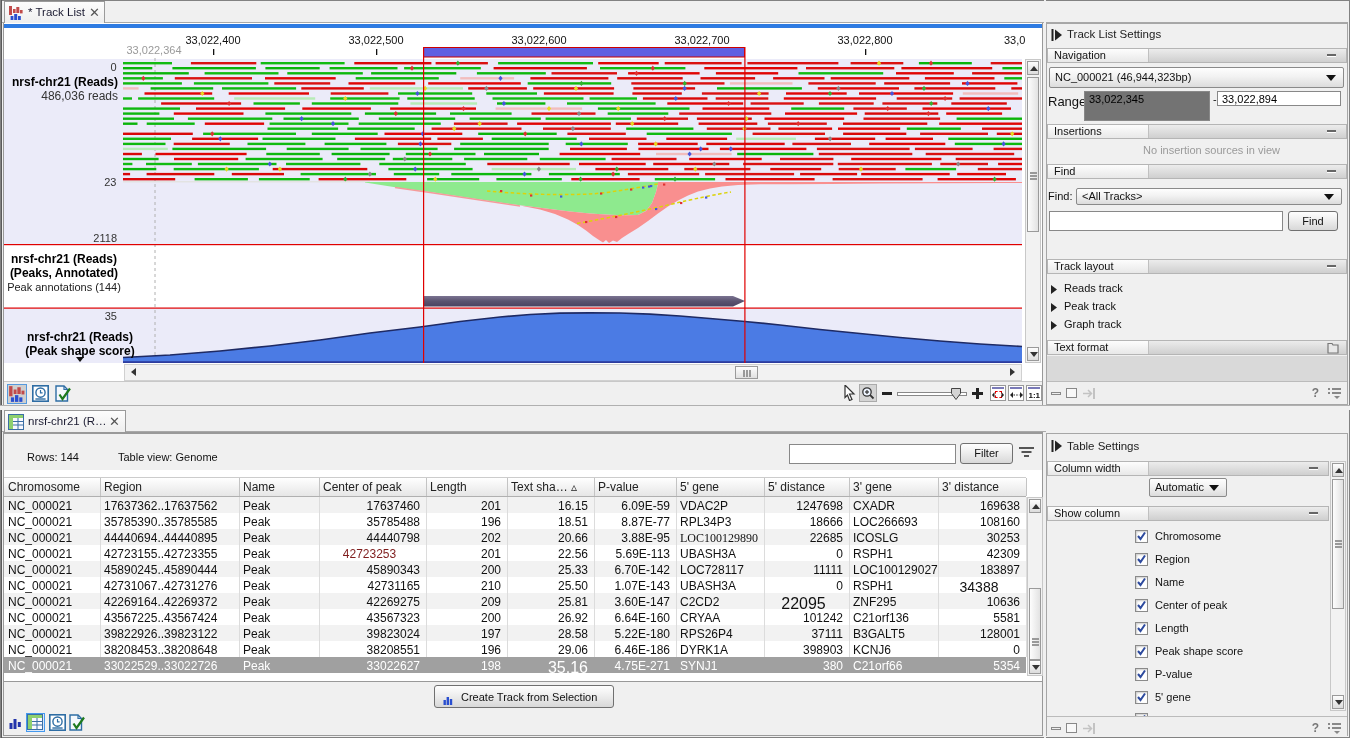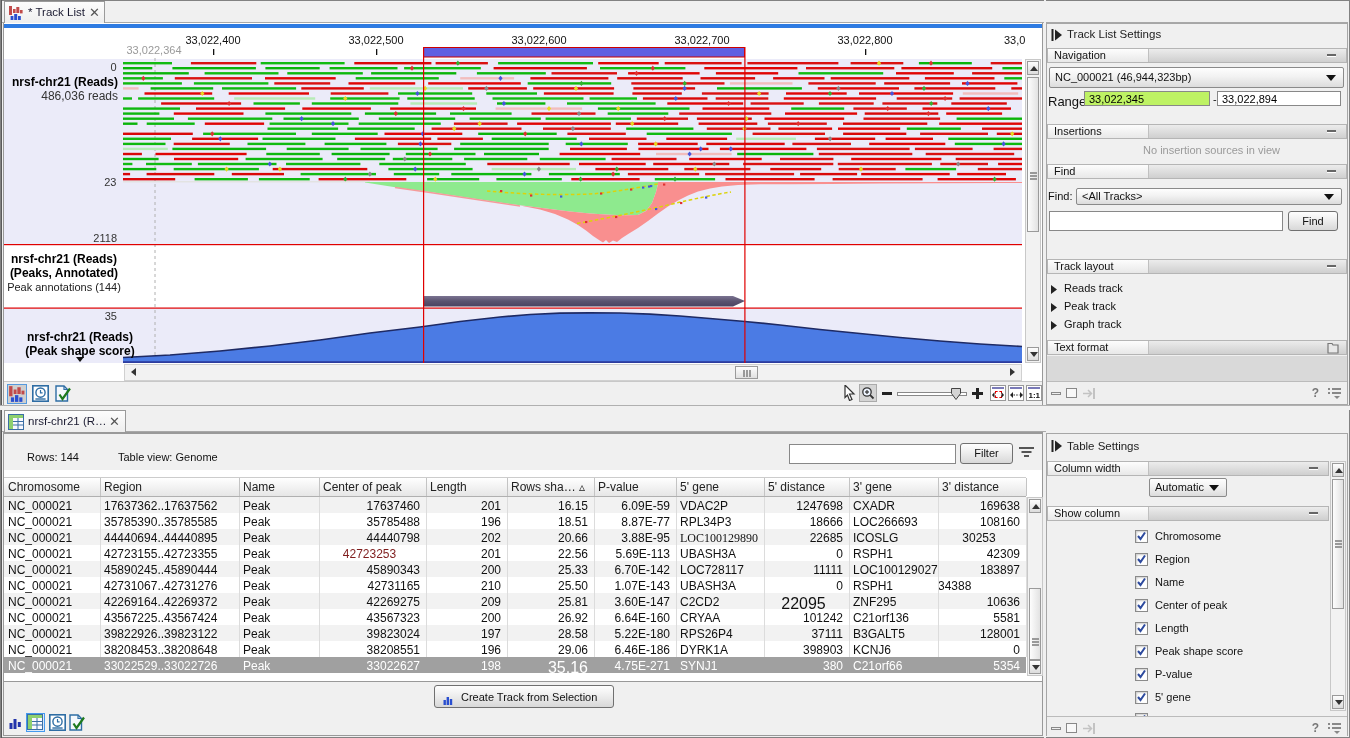--- a/index.html
+++ b/index.html
@@ -548,21 +548,21 @@
     <div style="position:absolute;left:6px;top:0px;font-size:11px;color:#111;line-height:13px;">Navigation</div>
     <div style="position:absolute;right:10px;top:5px;width:9px;height:3px;background:#666;border-bottom:1px solid #fff;"></div>
   </div>
 <div style="position:absolute;left:1049px;top:67px;width:295px;height:21px;box-sizing:border-box;background:linear-gradient(#fefefe,#f2f2f2 45%,#dcdcdc);border:1px solid #8a8a8a;border-radius:2px;">
     <div style="position:absolute;left:5px;top:0;line-height:19px;font-size:11px;color:#111;">NC_000021 (46,944,323bp)</div>
     <svg width="10" height="6" viewBox="0 0 10 6" style="position:absolute;right:7px;top:7px;">
       <path d="M 0,0 L 10,0 L 5,6 Z" fill="#111"></path>
     </svg>
   </div>
 <div class="abs" style="left:1048px;top:94px;font-size:13px;color:#111;">Range:</div>
-<div class="abs" style="left:1084px;top:91px;width:126px;height:15px;background:#bef264;border:1px solid #888;font-size:11px;padding:0px 0 0 4px;line-height:14px;">33,022,345</div>
+<div class="abs" style="left:1084px;top:91px;width:126px;height:30px;background:#737373;border:1px solid #888;font-size:11px;padding:0px 0 0 4px;line-height:14px;">33,022,345</div>
 <div class="abs" style="left:1213px;top:93px;font-size:11px;color:#111;">-</div>
 <div class="abs" style="left:1217px;top:91px;width:124px;height:15px;background:#fff;border:1px solid #888;font-size:11px;padding:0px 0 0 4px;line-height:14px;">33,022,894</div>
 <div style="position:absolute;left:1047px;top:124px;width:300px;height:15px;background:linear-gradient(#ececec,#cfcfcf);border:1px solid #b5b5b5;box-sizing:border-box;">
     <div style="position:absolute;left:0;top:0;width:101px;height:13px;background:linear-gradient(#fdfdfd,#e8e8e8);border-right:1px solid #c0c0c0;"></div>
     <div style="position:absolute;left:6px;top:0px;font-size:11px;color:#111;line-height:13px;">Insertions</div>
     <div style="position:absolute;right:10px;top:5px;width:9px;height:3px;background:#666;border-bottom:1px solid #fff;"></div>
   </div>
 <div class="abs" style="left:1046px;top:144px;width:302px;text-align:center;font-size:11px;color:#9a9a9a;padding-left:29px;">No insertion sources in view</div>
 <div style="position:absolute;left:1047px;top:164px;width:300px;height:15px;background:linear-gradient(#ececec,#cfcfcf);border:1px solid #b5b5b5;box-sizing:border-box;">
     <div style="position:absolute;left:0;top:0;width:101px;height:13px;background:linear-gradient(#fdfdfd,#e8e8e8);border-right:1px solid #c0c0c0;"></div>
@@ -648,21 +648,21 @@
 <div class="abs" style="left:8px;top:480px;font-size:12px;color:#222;">Chromosome</div>
 <div class="abs" style="left:100px;top:478px;width:1px;height:18px;background:#c4c4c4;"></div>
 <div class="abs" style="left:104px;top:480px;font-size:12px;color:#222;">Region</div>
 <div class="abs" style="left:239px;top:478px;width:1px;height:18px;background:#c4c4c4;"></div>
 <div class="abs" style="left:243px;top:480px;font-size:12px;color:#222;">Name</div>
 <div class="abs" style="left:319px;top:478px;width:1px;height:18px;background:#c4c4c4;"></div>
 <div class="abs" style="left:323px;top:480px;font-size:12px;color:#222;">Center of peak</div>
 <div class="abs" style="left:426px;top:478px;width:1px;height:18px;background:#c4c4c4;"></div>
 <div class="abs" style="left:430px;top:480px;font-size:12px;color:#222;">Length</div>
 <div class="abs" style="left:507px;top:478px;width:1px;height:18px;background:#c4c4c4;"></div>
-<div class="abs" style="left:511px;top:480px;font-size:12px;color:#222;">Rows sha… ▵</div>
+<div class="abs" style="left:511px;top:480px;font-size:12px;color:#222;">Text sha… ▵</div>
 <div class="abs" style="left:594px;top:478px;width:1px;height:18px;background:#c4c4c4;"></div>
 <div class="abs" style="left:598px;top:480px;font-size:12px;color:#222;">P-value</div>
 <div class="abs" style="left:676px;top:478px;width:1px;height:18px;background:#c4c4c4;"></div>
 <div class="abs" style="left:680px;top:480px;font-size:12px;color:#222;">5' gene</div>
 <div class="abs" style="left:764px;top:478px;width:1px;height:18px;background:#c4c4c4;"></div>
 <div class="abs" style="left:768px;top:480px;font-size:12px;color:#222;">5' distance</div>
 <div class="abs" style="left:849px;top:478px;width:1px;height:18px;background:#c4c4c4;"></div>
 <div class="abs" style="left:853px;top:480px;font-size:12px;color:#222;">3' gene</div>
 <div class="abs" style="left:938px;top:478px;width:1px;height:18px;background:#c4c4c4;"></div>
 <div class="abs" style="left:942px;top:480px;font-size:12px;color:#222;">3' distance</div>
@@ -717,21 +717,21 @@
 <div class="abs" style="left:8px;top:531px;font-size:12px;color:#111;">NC_000021</div>
 <div class="abs" style="left:104px;top:531px;font-size:12px;color:#111;">44440694..44440895</div>
 <div class="abs" style="left:243px;top:531px;font-size:12px;color:#111;">Peak</div>
 <div class="abs" style="left:319px;top:531px;width:101px;text-align:right;font-size:12px;color:#111;">44440798</div>
 <div class="abs" style="left:426px;top:531px;width:75px;text-align:right;font-size:12px;color:#111;">202</div>
 <div class="abs" style="left:507px;top:531px;width:81px;text-align:right;font-size:12px;color:#111;">20.66</div>
 <div class="abs" style="left:594px;top:531px;width:76px;text-align:right;font-size:12px;color:#111;">3.88E-95</div>
 <div class="abs" style="left:680px;top:531px;font-size:12px;color:#111;font-family:Liberation Serif, serif;">LOC100129890</div>
 <div class="abs" style="left:764px;top:531px;width:79px;text-align:right;font-size:12px;color:#111;">22685</div>
 <div class="abs" style="left:853px;top:531px;font-size:12px;color:#111;">ICOSLG</div>
-<div class="abs" style="left:938px;top:531px;width:82px;text-align:center;font-size:12px;color:#111;">30253</div>
+<div class="abs" style="left:938px;top:531px;width:82px;text-align:right;font-size:12px;color:#111;">30253</div>
 <div class="abs" style="left:100px;top:529px;width:1px;height:16px;background:#dcdcdc;"></div>
 <div class="abs" style="left:239px;top:529px;width:1px;height:16px;background:#dcdcdc;"></div>
 <div class="abs" style="left:319px;top:529px;width:1px;height:16px;background:#dcdcdc;"></div>
 <div class="abs" style="left:426px;top:529px;width:1px;height:16px;background:#dcdcdc;"></div>
 <div class="abs" style="left:507px;top:529px;width:1px;height:16px;background:#dcdcdc;"></div>
 <div class="abs" style="left:594px;top:529px;width:1px;height:16px;background:#dcdcdc;"></div>
 <div class="abs" style="left:676px;top:529px;width:1px;height:16px;background:#dcdcdc;"></div>
 <div class="abs" style="left:764px;top:529px;width:1px;height:16px;background:#dcdcdc;"></div>
 <div class="abs" style="left:849px;top:529px;width:1px;height:16px;background:#dcdcdc;"></div>
 <div class="abs" style="left:938px;top:529px;width:1px;height:16px;background:#dcdcdc;"></div>
@@ -786,21 +786,21 @@
 <div class="abs" style="left:8px;top:579px;font-size:12px;color:#111;">NC_000021</div>
 <div class="abs" style="left:104px;top:579px;font-size:12px;color:#111;">42731067..42731276</div>
 <div class="abs" style="left:243px;top:579px;font-size:12px;color:#111;">Peak</div>
 <div class="abs" style="left:319px;top:579px;width:101px;text-align:right;font-size:12px;color:#111;">42731165</div>
 <div class="abs" style="left:426px;top:579px;width:75px;text-align:right;font-size:12px;color:#111;">210</div>
 <div class="abs" style="left:507px;top:579px;width:81px;text-align:right;font-size:12px;color:#111;">25.50</div>
 <div class="abs" style="left:594px;top:579px;width:76px;text-align:right;font-size:12px;color:#111;">1.07E-143</div>
 <div class="abs" style="left:680px;top:579px;font-size:12px;color:#111;">UBASH3A</div>
 <div class="abs" style="left:764px;top:579px;width:79px;text-align:right;font-size:12px;color:#111;">0</div>
 <div class="abs" style="left:853px;top:579px;font-size:12px;color:#111;">RSPH1</div>
-<div class="abs" style="left:938px;top:579px;width:82px;text-align:left;font-size:12px;color:#111;">34388</div>
+<div class="abs" style="left:938px;top:579px;width:82px;text-align:center;font-size:14px;color:#111;">34388</div>
 <div class="abs" style="left:100px;top:577px;width:1px;height:16px;background:#dcdcdc;"></div>
 <div class="abs" style="left:239px;top:577px;width:1px;height:16px;background:#dcdcdc;"></div>
 <div class="abs" style="left:319px;top:577px;width:1px;height:16px;background:#dcdcdc;"></div>
 <div class="abs" style="left:426px;top:577px;width:1px;height:16px;background:#dcdcdc;"></div>
 <div class="abs" style="left:507px;top:577px;width:1px;height:16px;background:#dcdcdc;"></div>
 <div class="abs" style="left:594px;top:577px;width:1px;height:16px;background:#dcdcdc;"></div>
 <div class="abs" style="left:676px;top:577px;width:1px;height:16px;background:#dcdcdc;"></div>
 <div class="abs" style="left:764px;top:577px;width:1px;height:16px;background:#dcdcdc;"></div>
 <div class="abs" style="left:849px;top:577px;width:1px;height:16px;background:#dcdcdc;"></div>
 <div class="abs" style="left:938px;top:577px;width:1px;height:16px;background:#dcdcdc;"></div>

